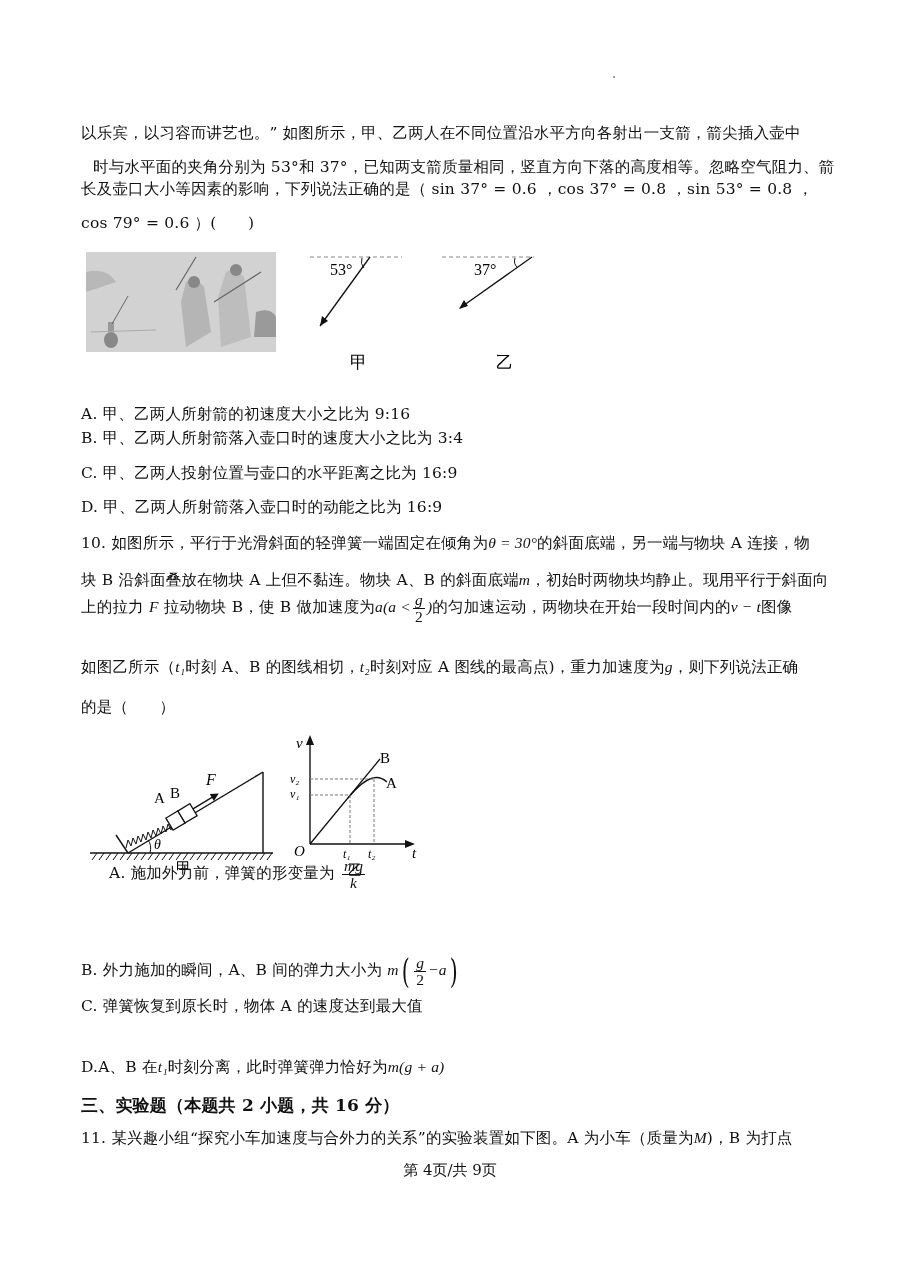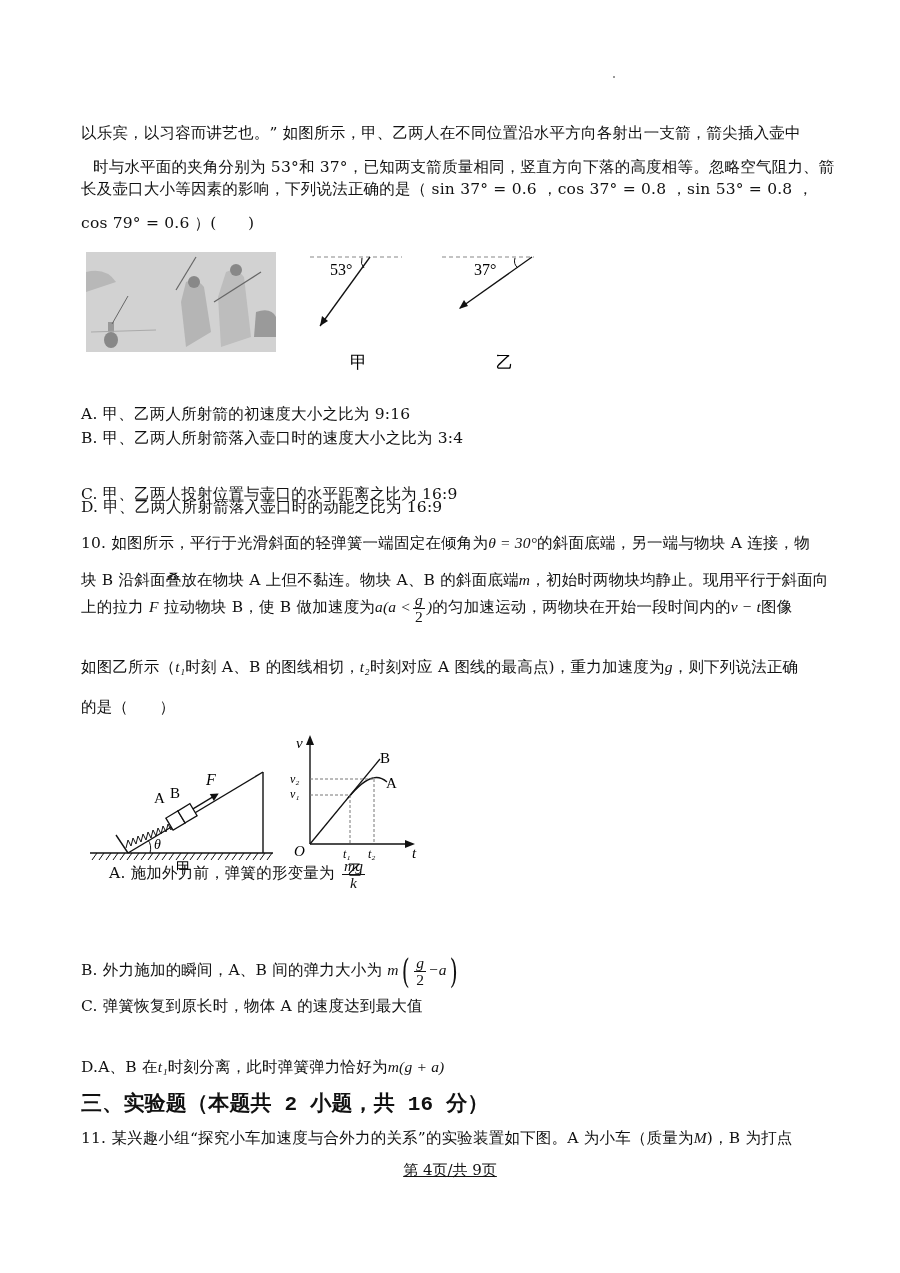--- a/index.html
+++ b/index.html
@@ -4,22 +4,22 @@
 <style>
   html, body { margin: 0; padding: 0; background: #ffffff; }
   body { width: 900px; height: 1273px; position: relative; overflow: hidden;
          font-family: "DejaVu Serif", "Liberation Serif", serif; color: #111; }
   .line { position: absolute; left: 81px; font-size: 15.5px; white-space: nowrap; line-height: 20px; letter-spacing: 0.2px; }
   .it { font-style: italic; font-family: "Liberation Serif", serif; }
   .frac { display: inline-block; vertical-align: middle; text-align: center; font-family: "Liberation Serif", serif; font-style: italic; line-height: 16px; margin: 0 2px; }
   .frac .num { display: block; border-bottom: 1px solid #111; padding: 0 2px; }
   .frac .den { display: block; padding: 0 2px; }
   .paren { display: inline-block; vertical-align: middle; font-size: 34px; font-weight: 100; line-height: 34px; transform: scaleX(0.6); }
-  .heading { font-weight: bold; font-size: 21px; font-family: Liberation Mono, monospace; }
-  .footer { position: absolute; top: 1161px; left: 0; width: 900px; text-align: center; font-size: 15px; text-decoration: underline; }
+  .heading { font-weight: bold; font-size: 17px; }
+  .footer { position: absolute; top: 1161px; left: 0; width: 900px; text-align: center; font-size: 15px; }
   .dot-mark { position: absolute; top: 76px; left: 613px; width: 2px; height: 2px; background: #999; }
   .fig { position: absolute; }
   .photo { position: absolute; left: 86px; top: 252px; width: 190px; height: 100px; background: #cfcfcf; overflow: hidden; }
   svg text { font-family: "Liberation Serif", serif; }
 </style>
 </head>
 <body>
 
 <div class="dot-mark"></div>
 
@@ -66,21 +66,21 @@
 </svg>
 
 <div class="line" style="top:404px;">
   <span>A.</span>
   <span>甲、乙两人所射箭的初速度大小之比为 9:16</span>
 </div>
 <div class="line" style="top:428px;">
   <span>B.</span>
   <span>甲、乙两人所射箭落入壶口时的速度大小之比为 3:4</span>
 </div>
-<div class="line" style="top:484px;">
+<div class="line" style="top:463px;">
   <span>C.</span>
   <span>甲、乙两人投射位置与壶口的水平距离之比为 16:9</span>
 </div>
 <div class="line" style="top:497px;">
   <span>D.</span>
   <span>甲、乙两人所射箭落入壶口时的动能之比为 16:9</span>
 </div>
 
 <div class="line" style="top:533px;">
   <span>10. 如图所示，平行于光滑斜面的轻弹簧一端固定在倾角为</span><span class="it">θ = 30°</span><span>的斜面底端，另一端与物块 A 连接，物</span>

